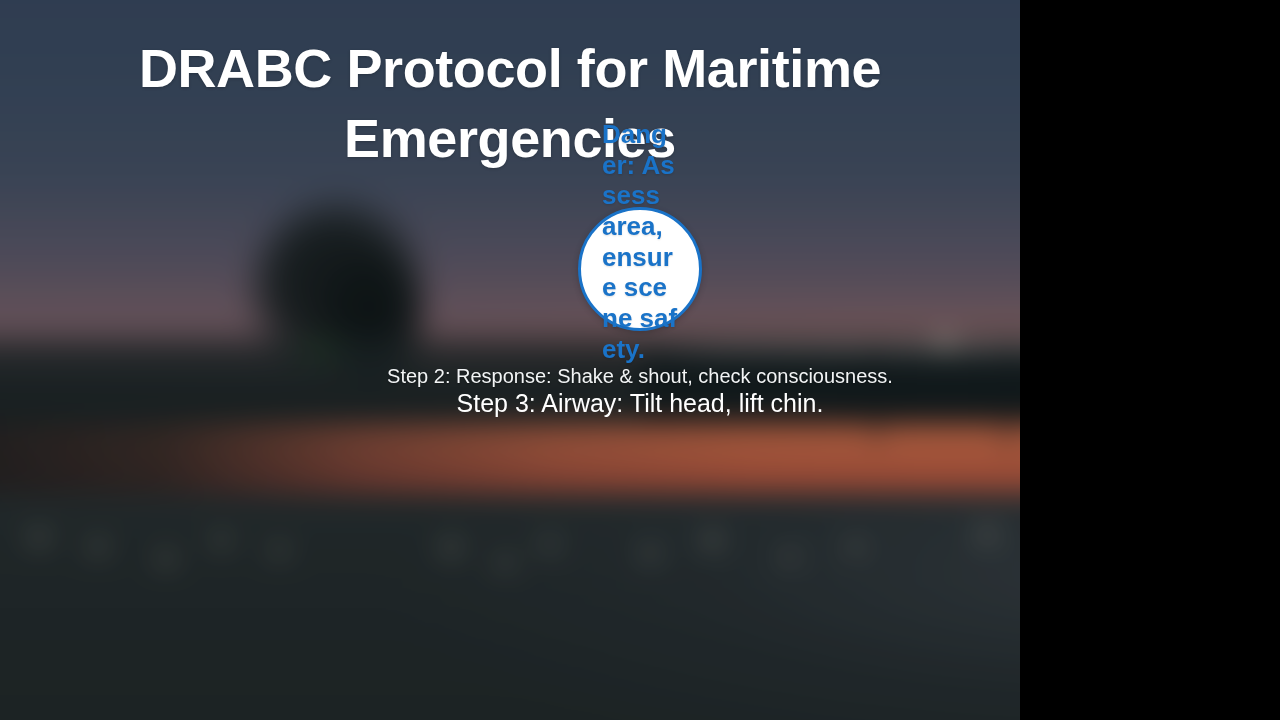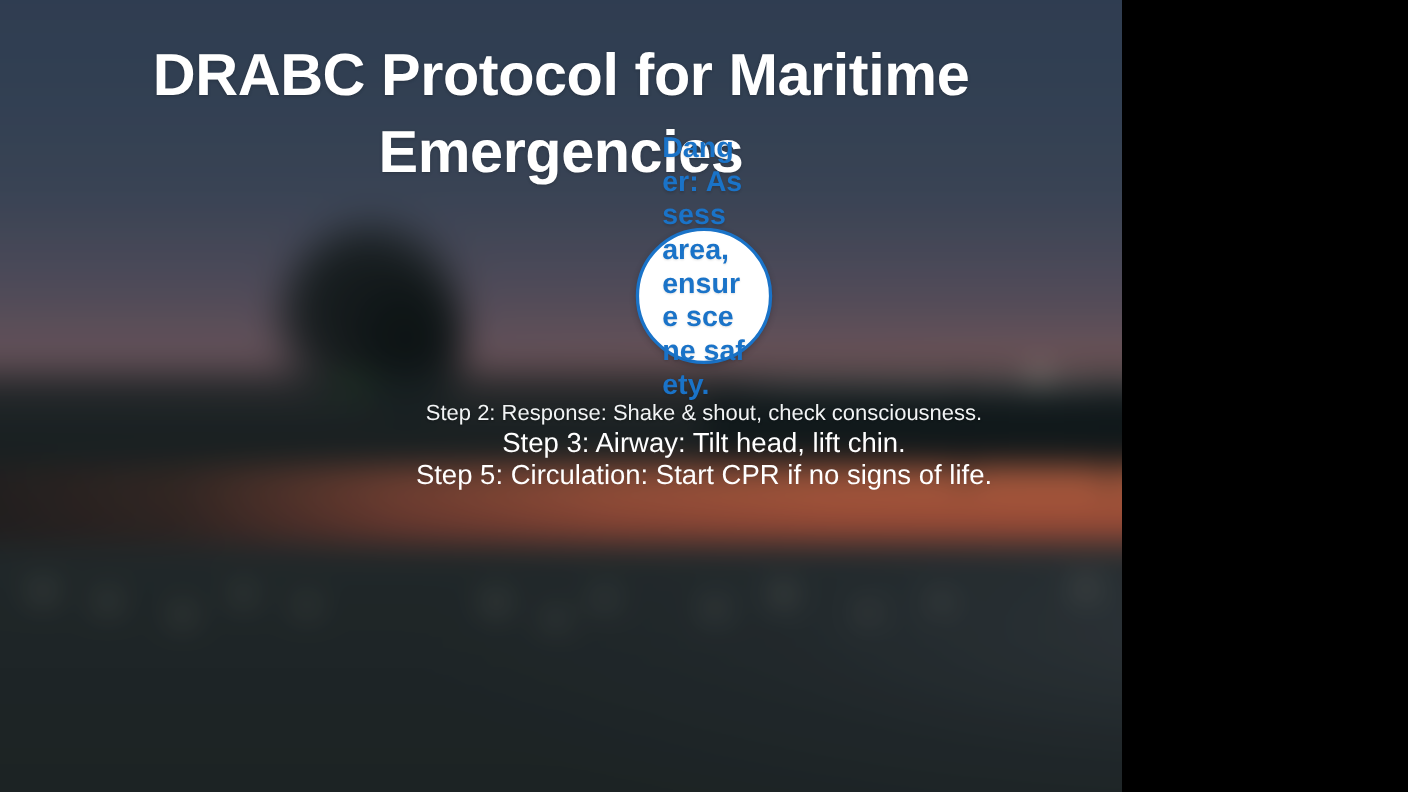--- a/index.html
+++ b/index.html
@@ -398,17 +398,16 @@
     <div class="slide-title">DRABC Protocol for Maritime Emergencies</div>
 
     <div class="node-wrap">
       <div class="node-circle"></div>
       <div class="node-label">Danger: Assess area, ensure scene safety.</div>
     </div>
 
     <div class="steps">
       <span class="step-line step-small">Step 2: Response: Shake &amp; shout, check consciousness.</span>
       <span class="step-line step-dark">Step 3: Airway: Tilt head, lift chin.</span>
-      <span class="step-line step-dark">Step 5: Circulation: Start CPR if no signs of life.</span>
     </div>
 
   </div>
 </div>
 
 </body></html>

